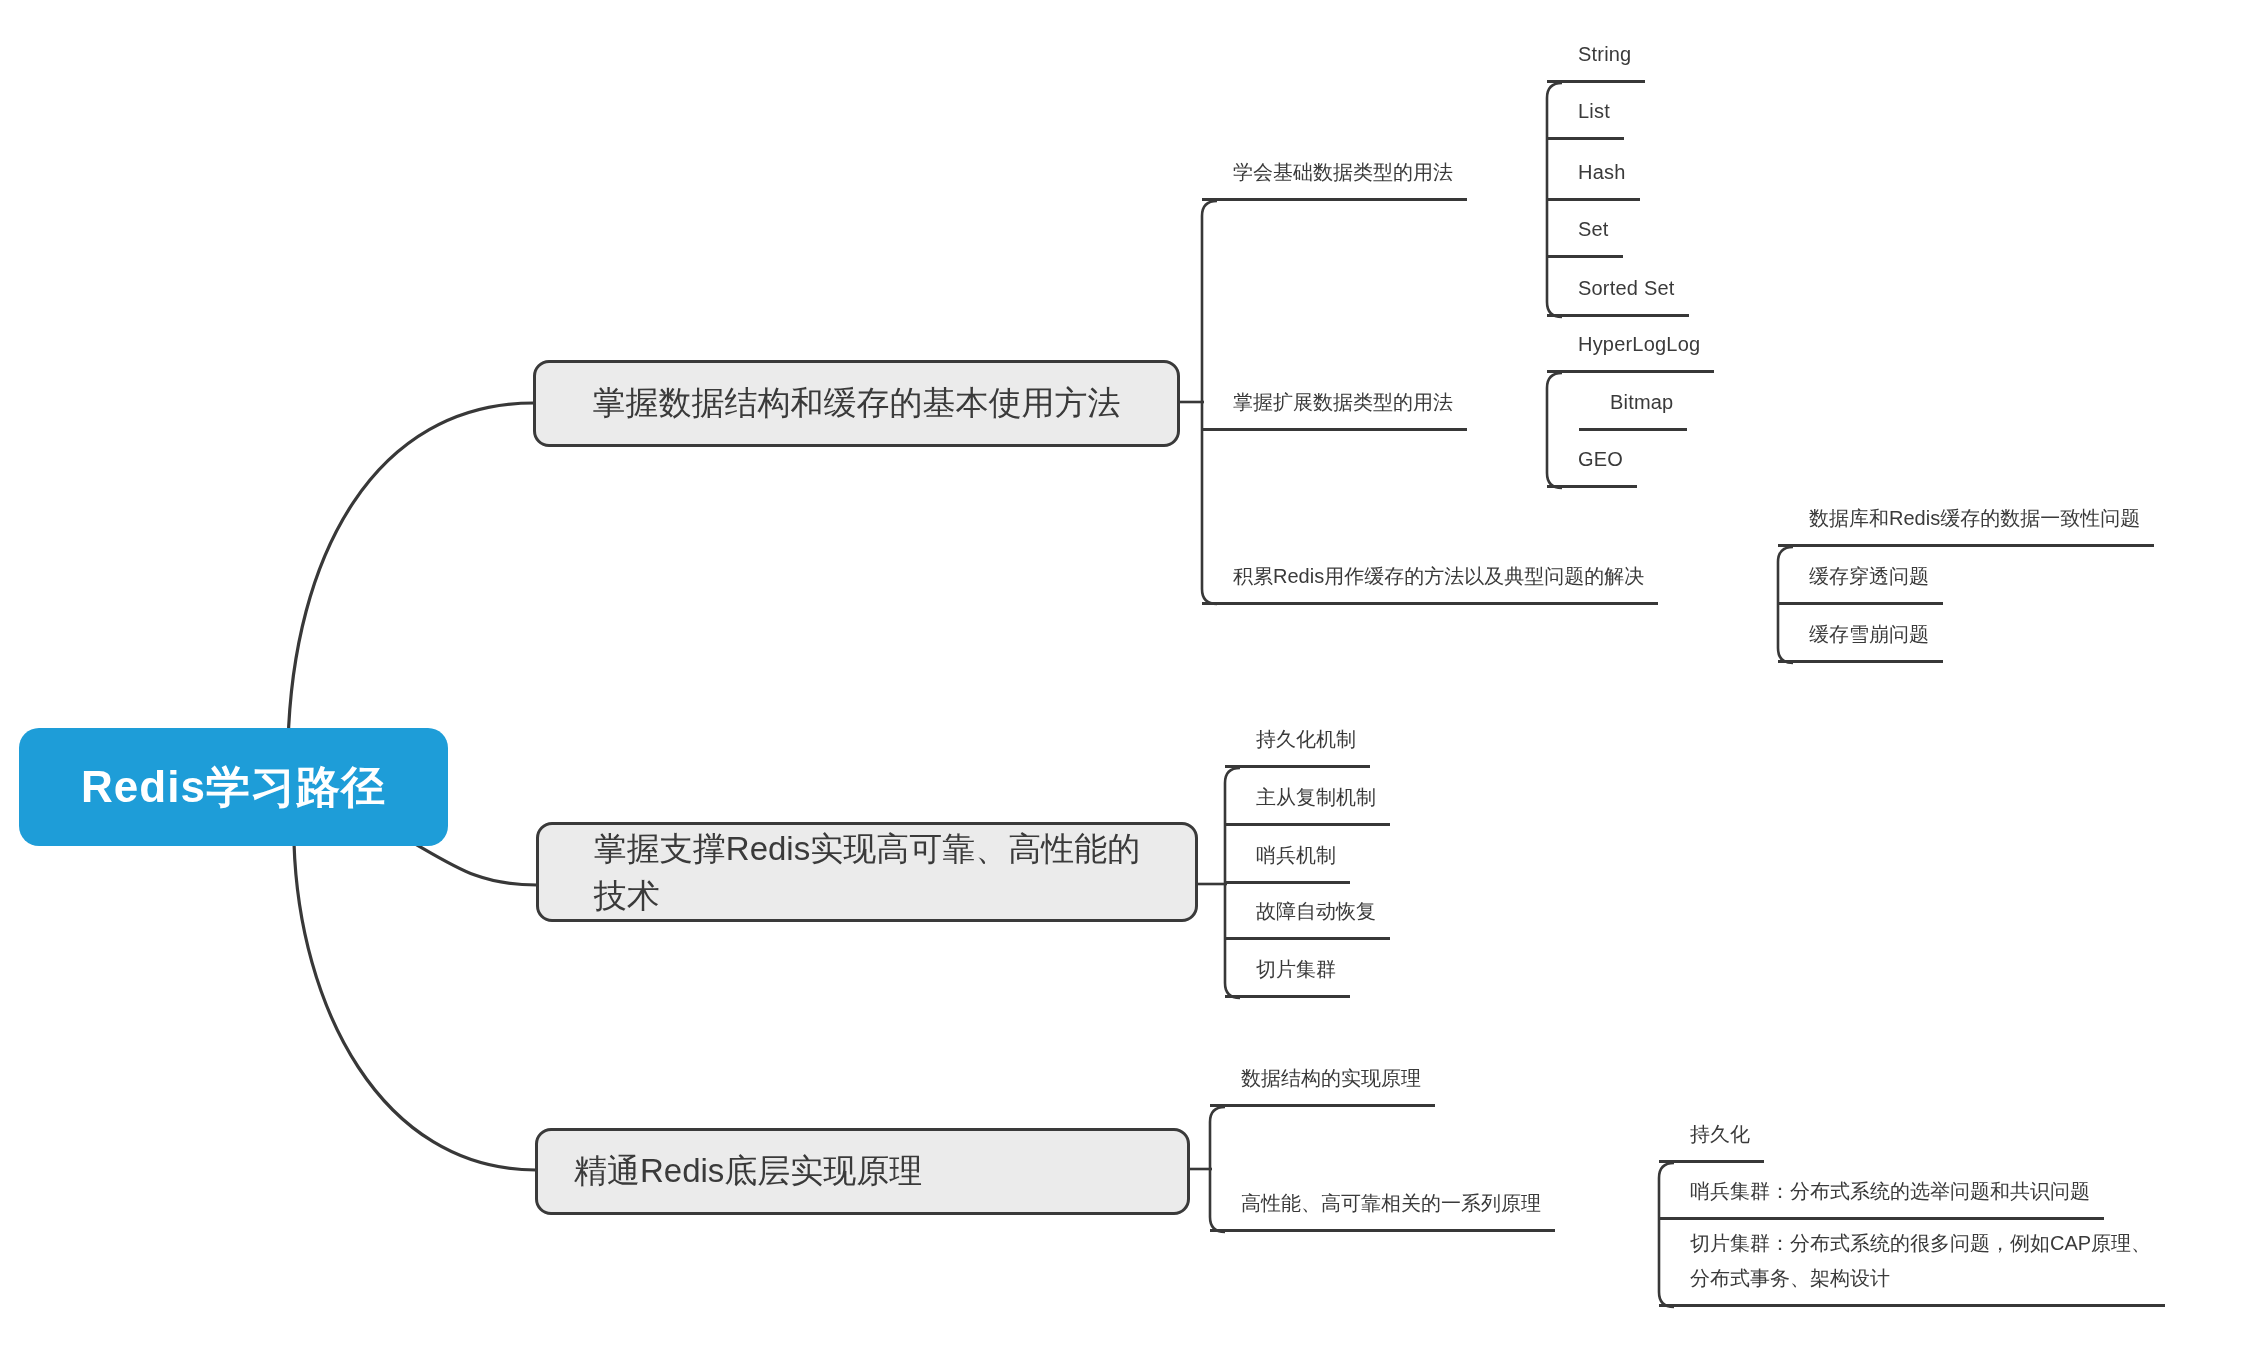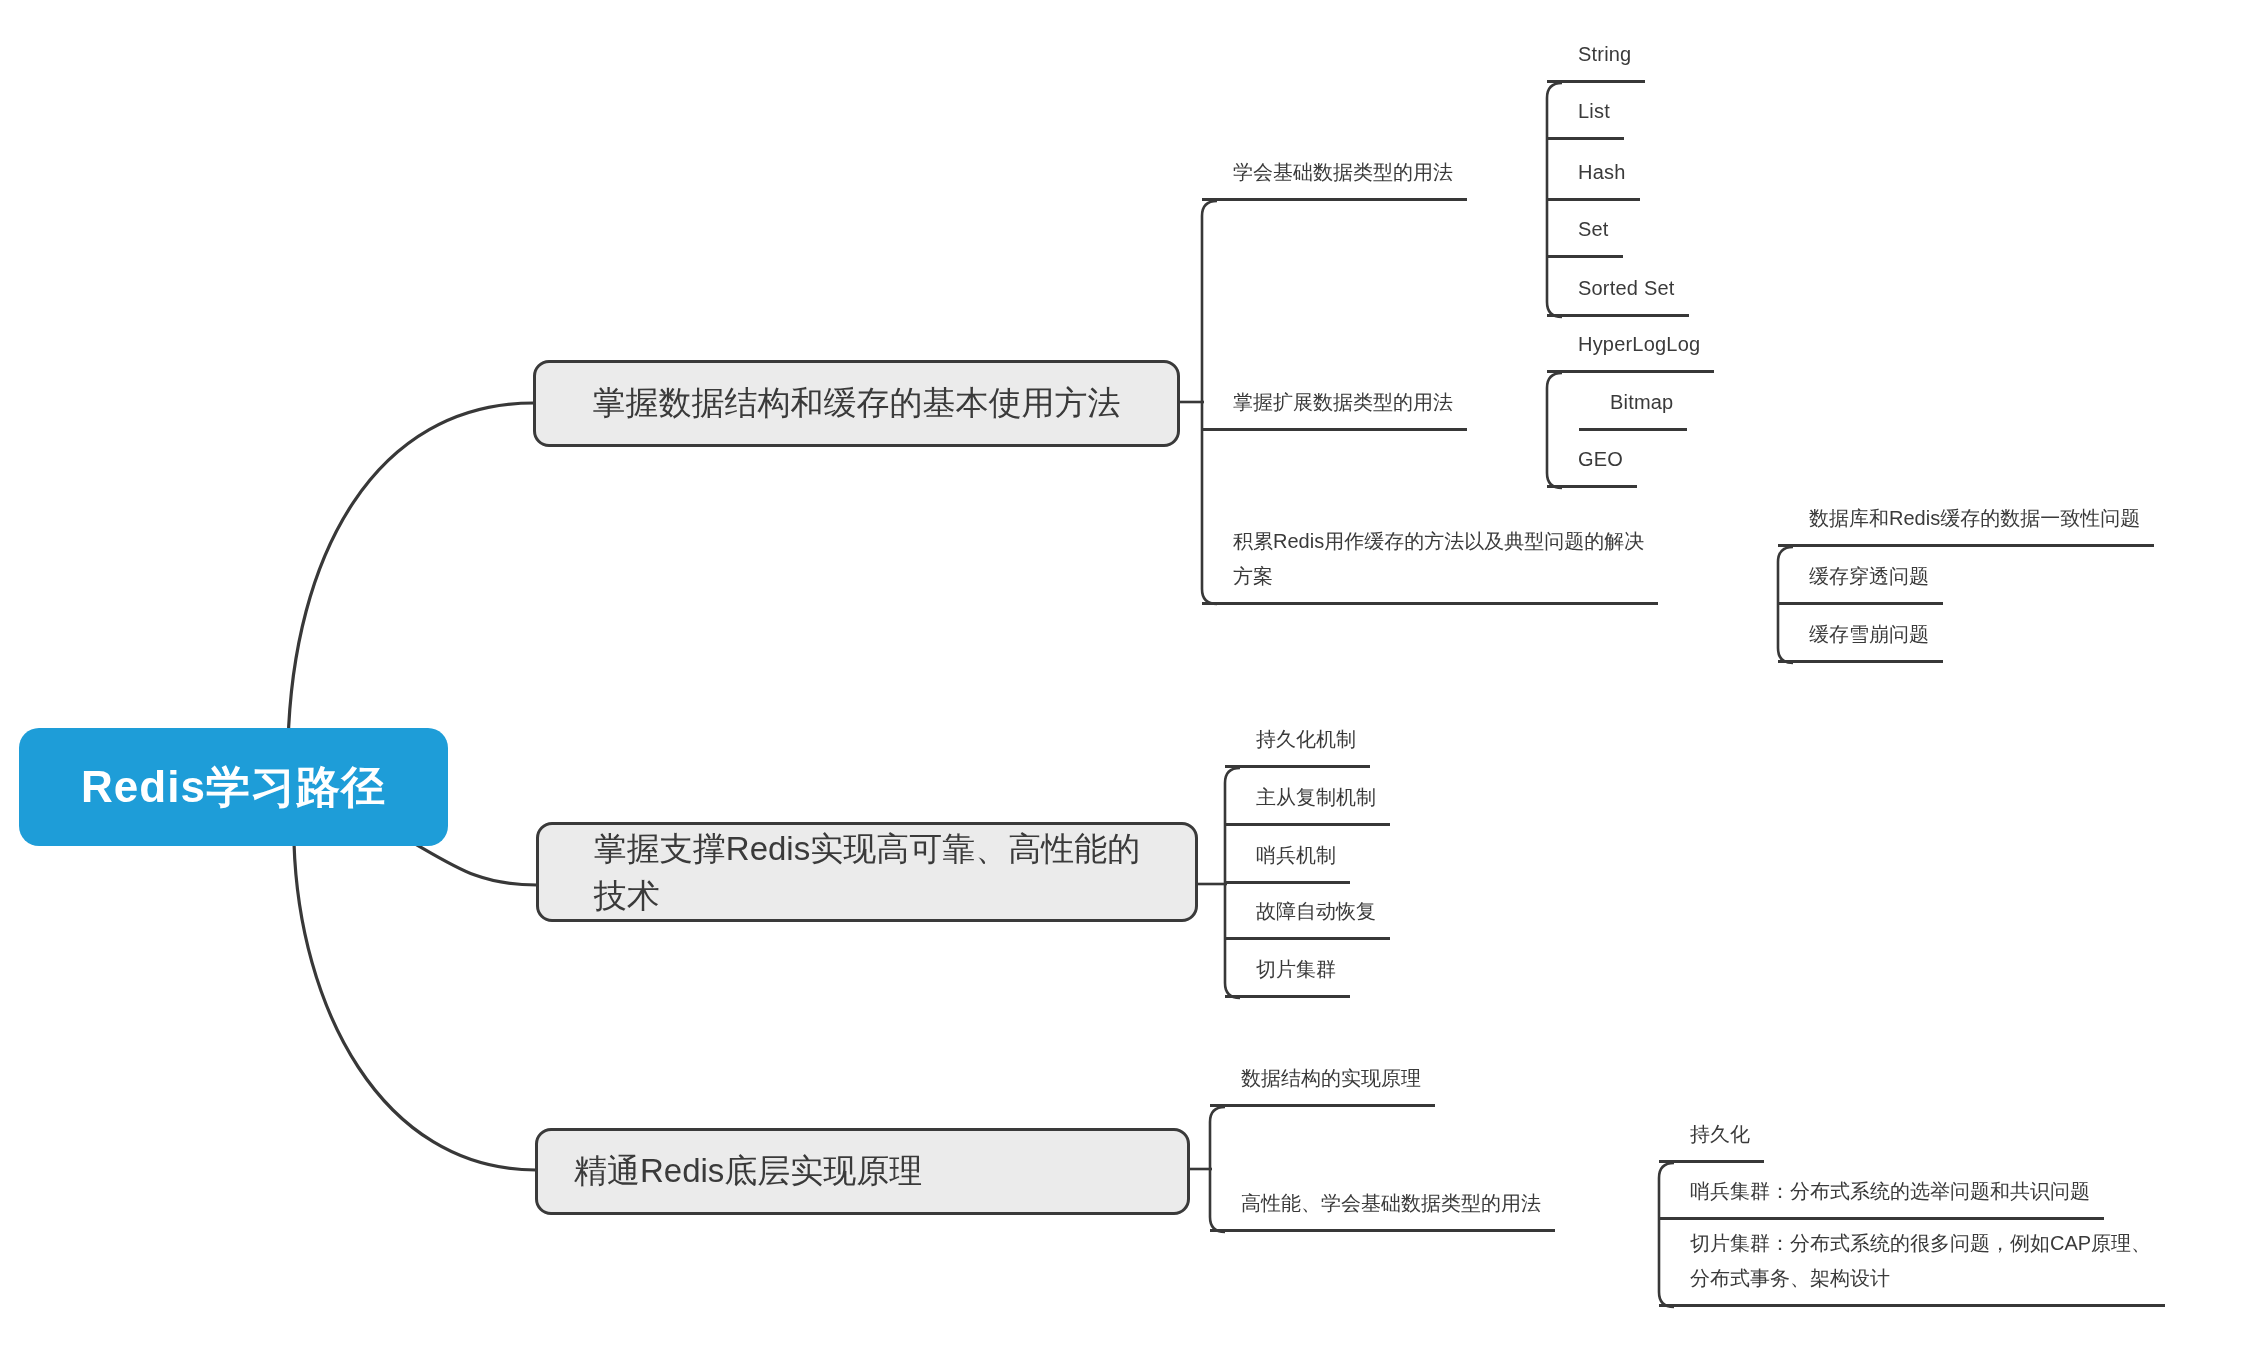--- a/index.html
+++ b/index.html
@@ -72,21 +72,20 @@
   </div>
 
   <div class="topic" style="left:535px;top:1128px;width:655px;height:87px;justify-content:flex-start;padding-left:36px;">
     <span>精通Redis底层实现原理</span>
   </div>
 
   <div class="lbl" style="left:1202px;bottom:1162px;">学会基础数据类型的用法</div>
   <div class="lbl" style="left:1202px;bottom:932px;">掌握扩展数据类型的用法</div>
   <div class="lbl two" style="left:1202px;bottom:758px;">
     <div>积累Redis用作缓存的方法以及典型问题的解决</div>
-    <div>方案</div>
   </div>
 
   <div class="lbl en" style="left:1547px;bottom:1280px;">String</div>
   <div class="lbl en" style="left:1547px;bottom:1223px;">List</div>
   <div class="lbl en" style="left:1547px;bottom:1162px;">Hash</div>
   <div class="lbl en" style="left:1547px;bottom:1105px;">Set</div>
   <div class="lbl en" style="left:1547px;bottom:1046px;">Sorted Set</div>
 
   <div class="lbl en" style="left:1547px;bottom:990px;">HyperLogLog</div>
   <div class="lbl en" style="left:1547px;bottom:932px;margin-left:32px;">Bitmap</div>
@@ -96,21 +95,21 @@
   <div class="lbl" style="left:1778px;bottom:758px;">缓存穿透问题</div>
   <div class="lbl" style="left:1778px;bottom:700px;">缓存雪崩问题</div>
 
   <div class="lbl" style="left:1225px;bottom:595px;">持久化机制</div>
   <div class="lbl" style="left:1225px;bottom:537px;">主从复制机制</div>
   <div class="lbl" style="left:1225px;bottom:479px;">哨兵机制</div>
   <div class="lbl" style="left:1225px;bottom:423px;">故障自动恢复</div>
   <div class="lbl" style="left:1225px;bottom:365px;">切片集群</div>
 
   <div class="lbl" style="left:1210px;bottom:256px;">数据结构的实现原理</div>
-  <div class="lbl" style="left:1210px;bottom:131px;">高性能、学会基础数据类型的用法</div>
+  <div class="lbl" style="left:1210px;bottom:131px;">高性能、高可靠相关的一系列原理</div>
 
   <div class="lbl" style="left:1659px;bottom:200px;">持久化</div>
   <div class="lbl" style="left:1659px;bottom:143px;">哨兵集群：分布式系统的选举问题和共识问题</div>
   <div class="lbl two" style="left:1659px;bottom:56px;">
     <div>切片集群：分布式系统的很多问题，例如CAP原理、</div>
     <div>分布式事务、架构设计</div>
   </div>
 
 </div>
 

